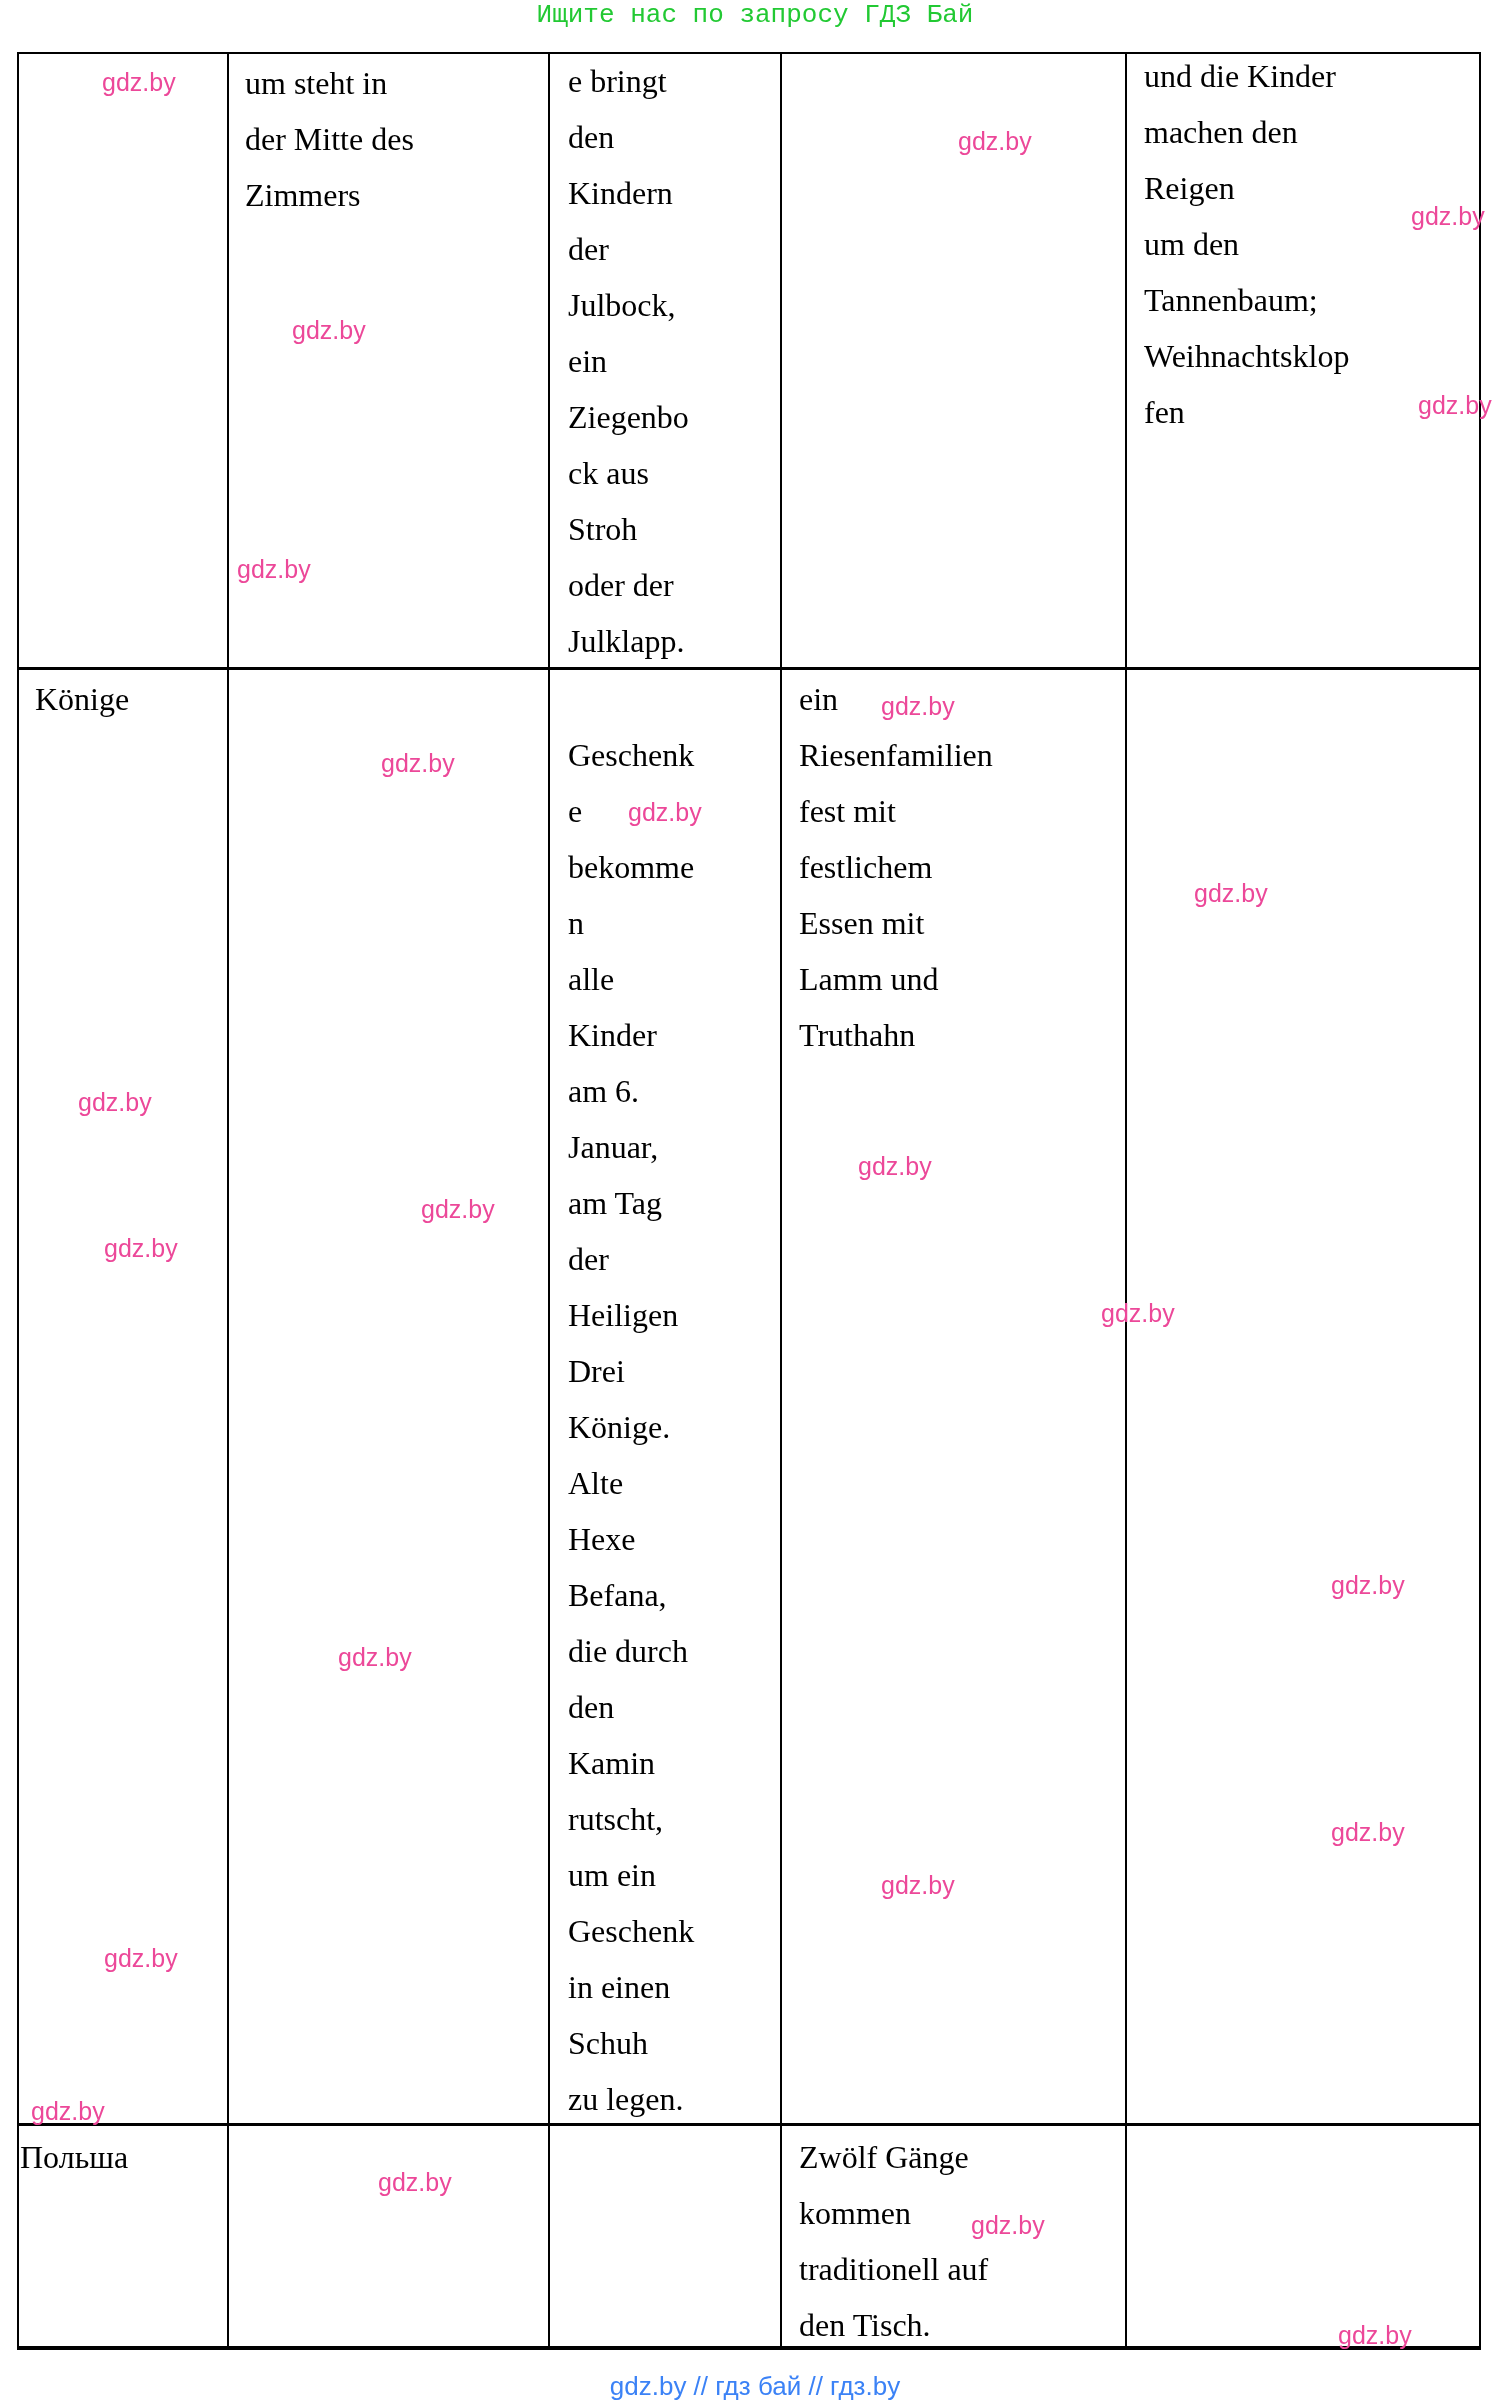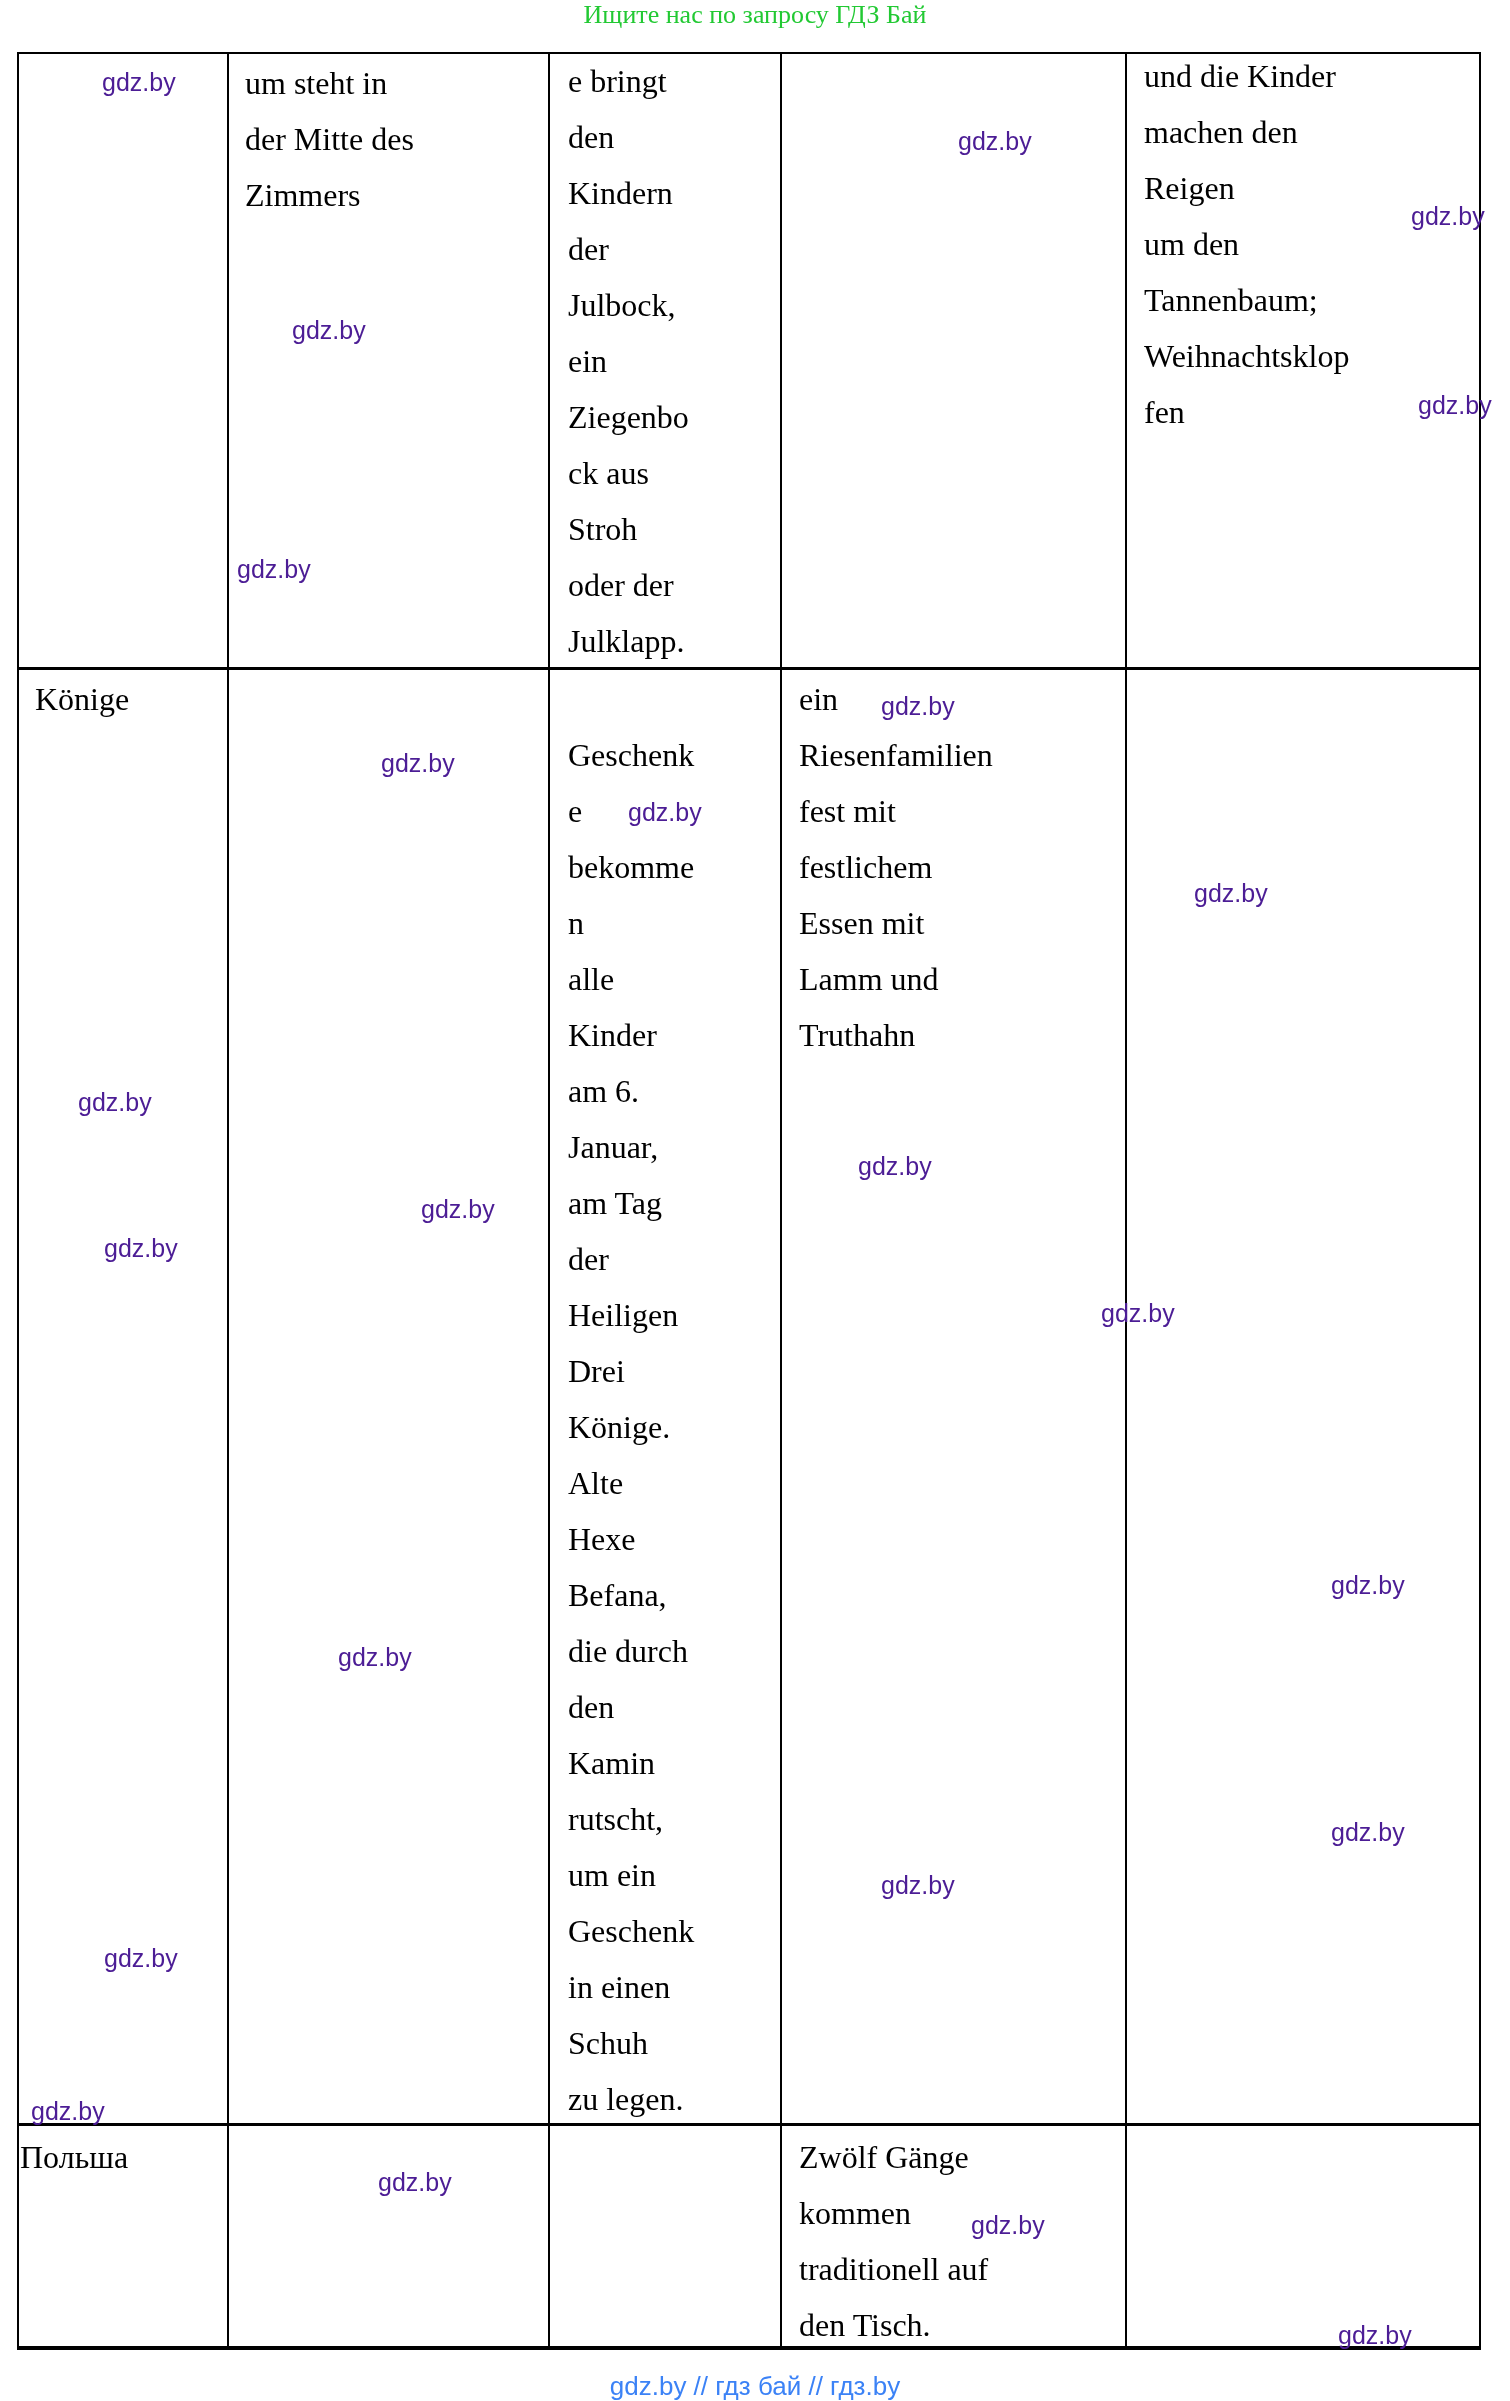--- a/index.html
+++ b/index.html
@@ -1,23 +1,23 @@
 <!DOCTYPE html>
 <html style="font-size:13.3px"><head>
 <meta charset="utf-8">
 <style>
   html, body { margin:0; padding:0; background:#ffffff; }
   body { width:1510px; height:2401px; position:relative; overflow:hidden; font-family:"Liberation Serif", serif; color:#000; }
-  .top-banner { position:absolute; top:0; left:0; width:1510px; text-align:center; font-family:Liberation Serif, serif; font-size:26px; line-height:30px; color:#22c933; }
+  .top-banner { position:absolute; top:0; left:0; width:1510px; text-align:center; font-family:Liberation Mono, monospace; font-size:26px; line-height:30px; color:#22c933; }
   .bottom-banner { position:absolute; top:2371px; left:0; width:1510px; text-align:center; font-family:"Liberation Sans", sans-serif; font-size:26px; line-height:30px; color:#3b82f6; }
   .tbl { position:absolute; left:16.7px; top:52px; width:1464px; height:2298px; border:2.5px solid #000; border-bottom-width:4.2px; box-sizing:border-box; }
   .vline { position:absolute; top:52px; height:2298px; width:1.7px; background:#000; }
   .hline { position:absolute; left:16.7px; width:1464px; height:3.3px; background:#000; }
   .cell { position:absolute; font-size:32px; line-height:56px; white-space:pre; }
-  .wm { position:absolute; font-family:"Liberation Sans", sans-serif; font-size:25px; line-height:28px; color:#4c1d95; }
+  .wm { position:absolute; font-family:"Liberation Sans", sans-serif; font-size:25px; line-height:28px; color:#ec4899; }
 </style>
 </head>
 <body>
 
 <div class="top-banner">Ищите нас по запросу ГДЗ Бай</div>
 
 <div class="tbl"></div>
 <div class="vline" style="left:227px"></div>
 <div class="vline" style="left:548px"></div>
 <div class="vline" style="left:780px"></div>

